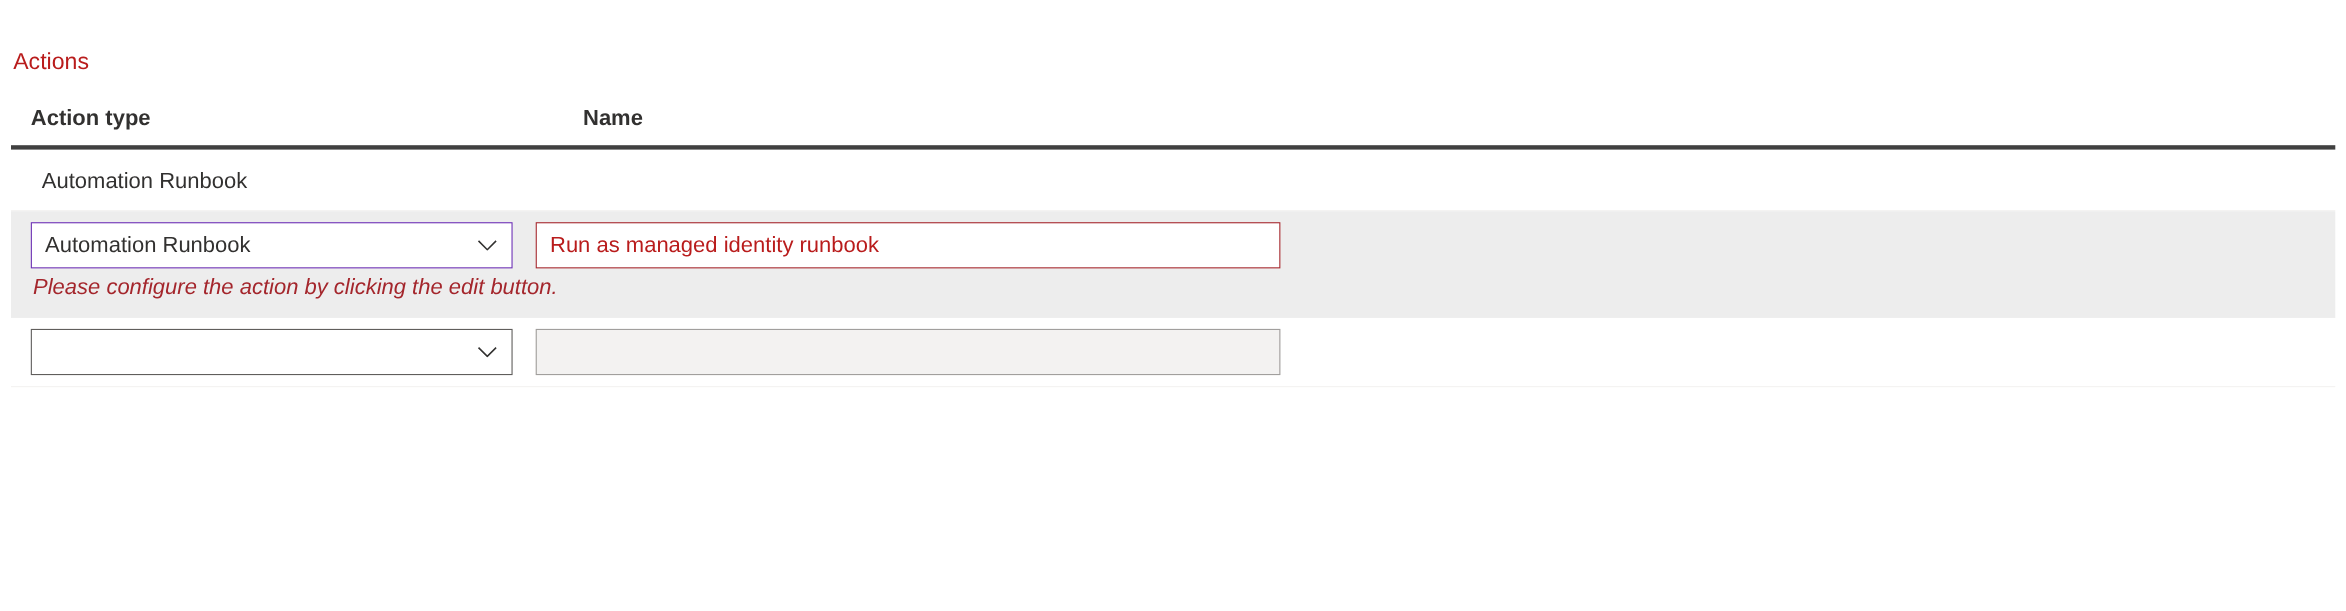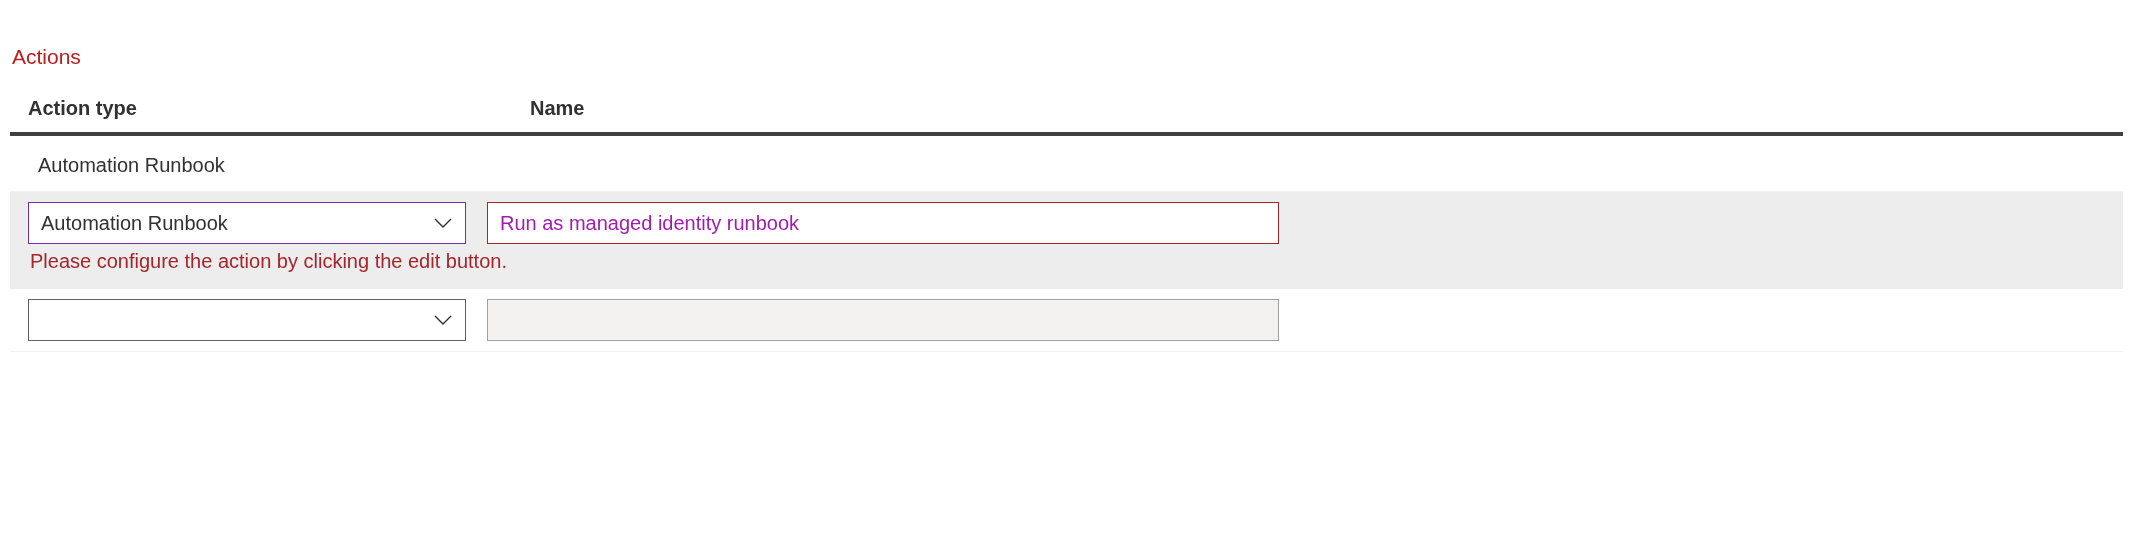--- a/index.html
+++ b/index.html
@@ -90,26 +90,26 @@
       height: 20px;
       display: flex;
       align-items: center;
       justify-content: center;
     }
     .chevron svg {
       width: 18px;
       height: 10px;
     }
     .text-input {
-      width: 792px;
+      width: 677px;
       height: 42px;
       padding: 0 12px;
       font-size: 20px;
       font-family: inherit;
-      color: #a21caf;
+      color: #b91c1c;
       outline: none;
     }
     .text-input.red-border {
       border: 1px solid #a4262c;
       background: #ffffff;
     }
     .text-input.gray-border {
       border: 1px solid #a19f9d;
       background: #f3f2f1;
     }
@@ -119,20 +119,21 @@
     }
     .col-name-input {
       width: 790px;
       flex-shrink: 0;
     }
     .validation-message {
       width: 100%;
       color: #a4262c;
       font-size: 20px;
       padding: 6px 0 6px 2px;
+      font-style: italic;
     }
   </style>
 </head>
 <body>
 
 <div class="section-title">Actions</div>
 
 <div class="table">
   <div class="table-header">
     <div class="col-type th">Action type</div>

